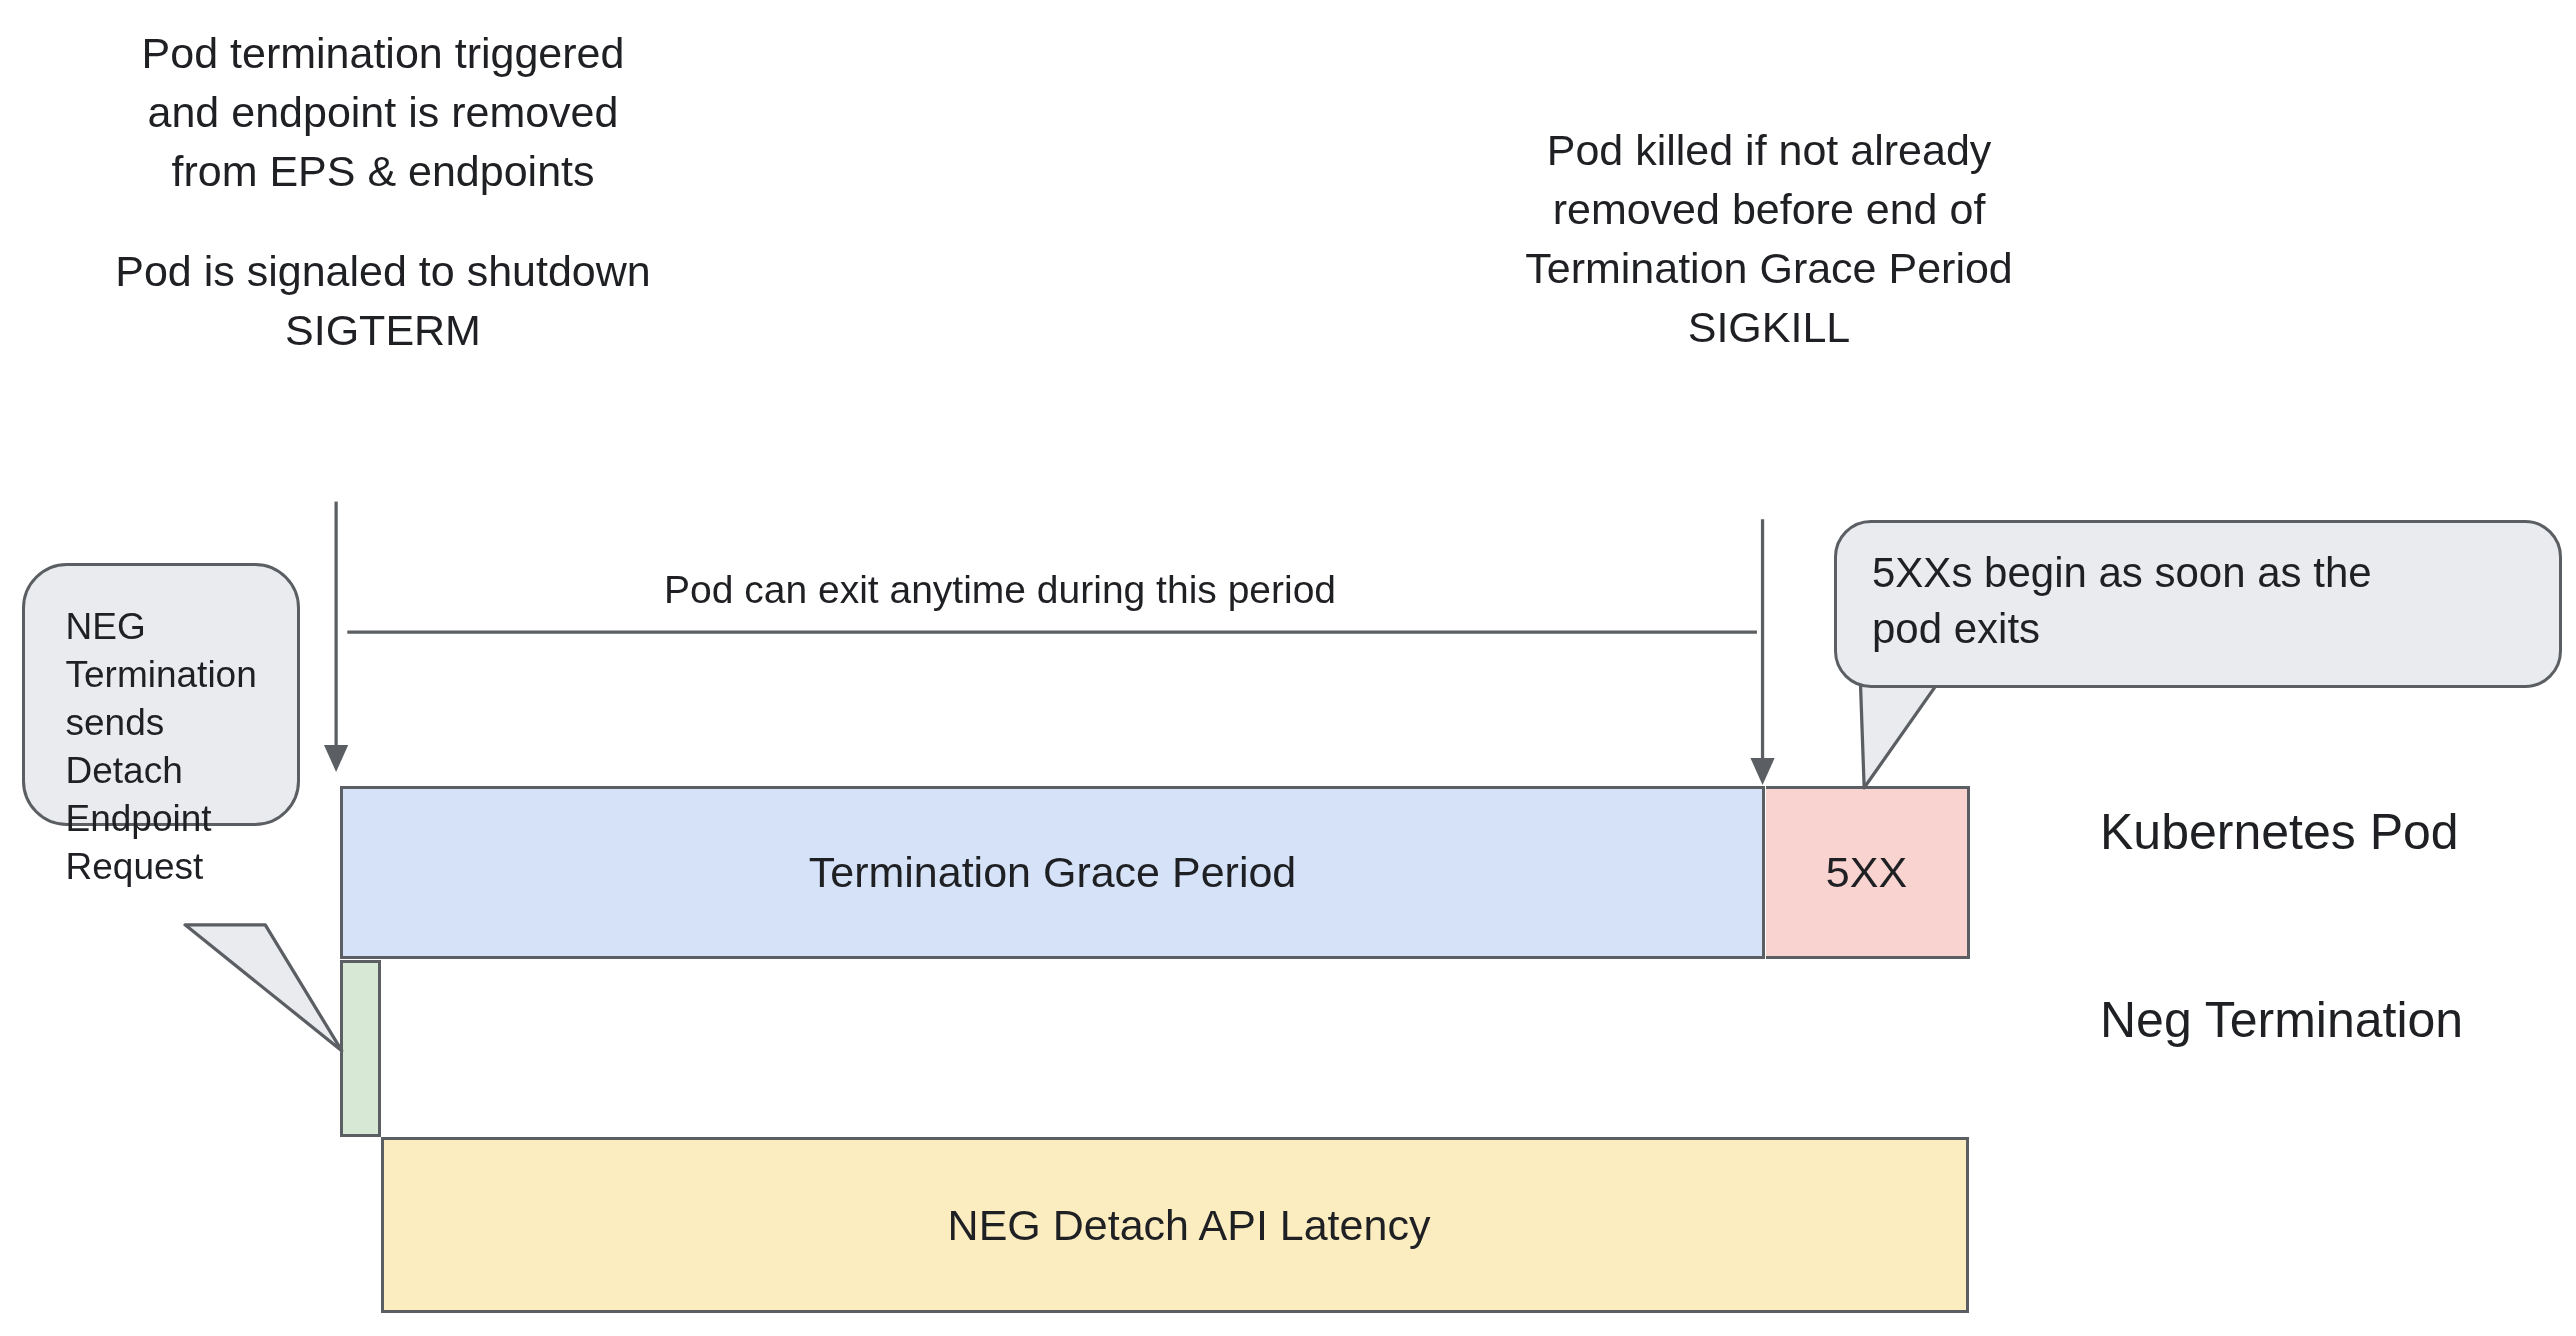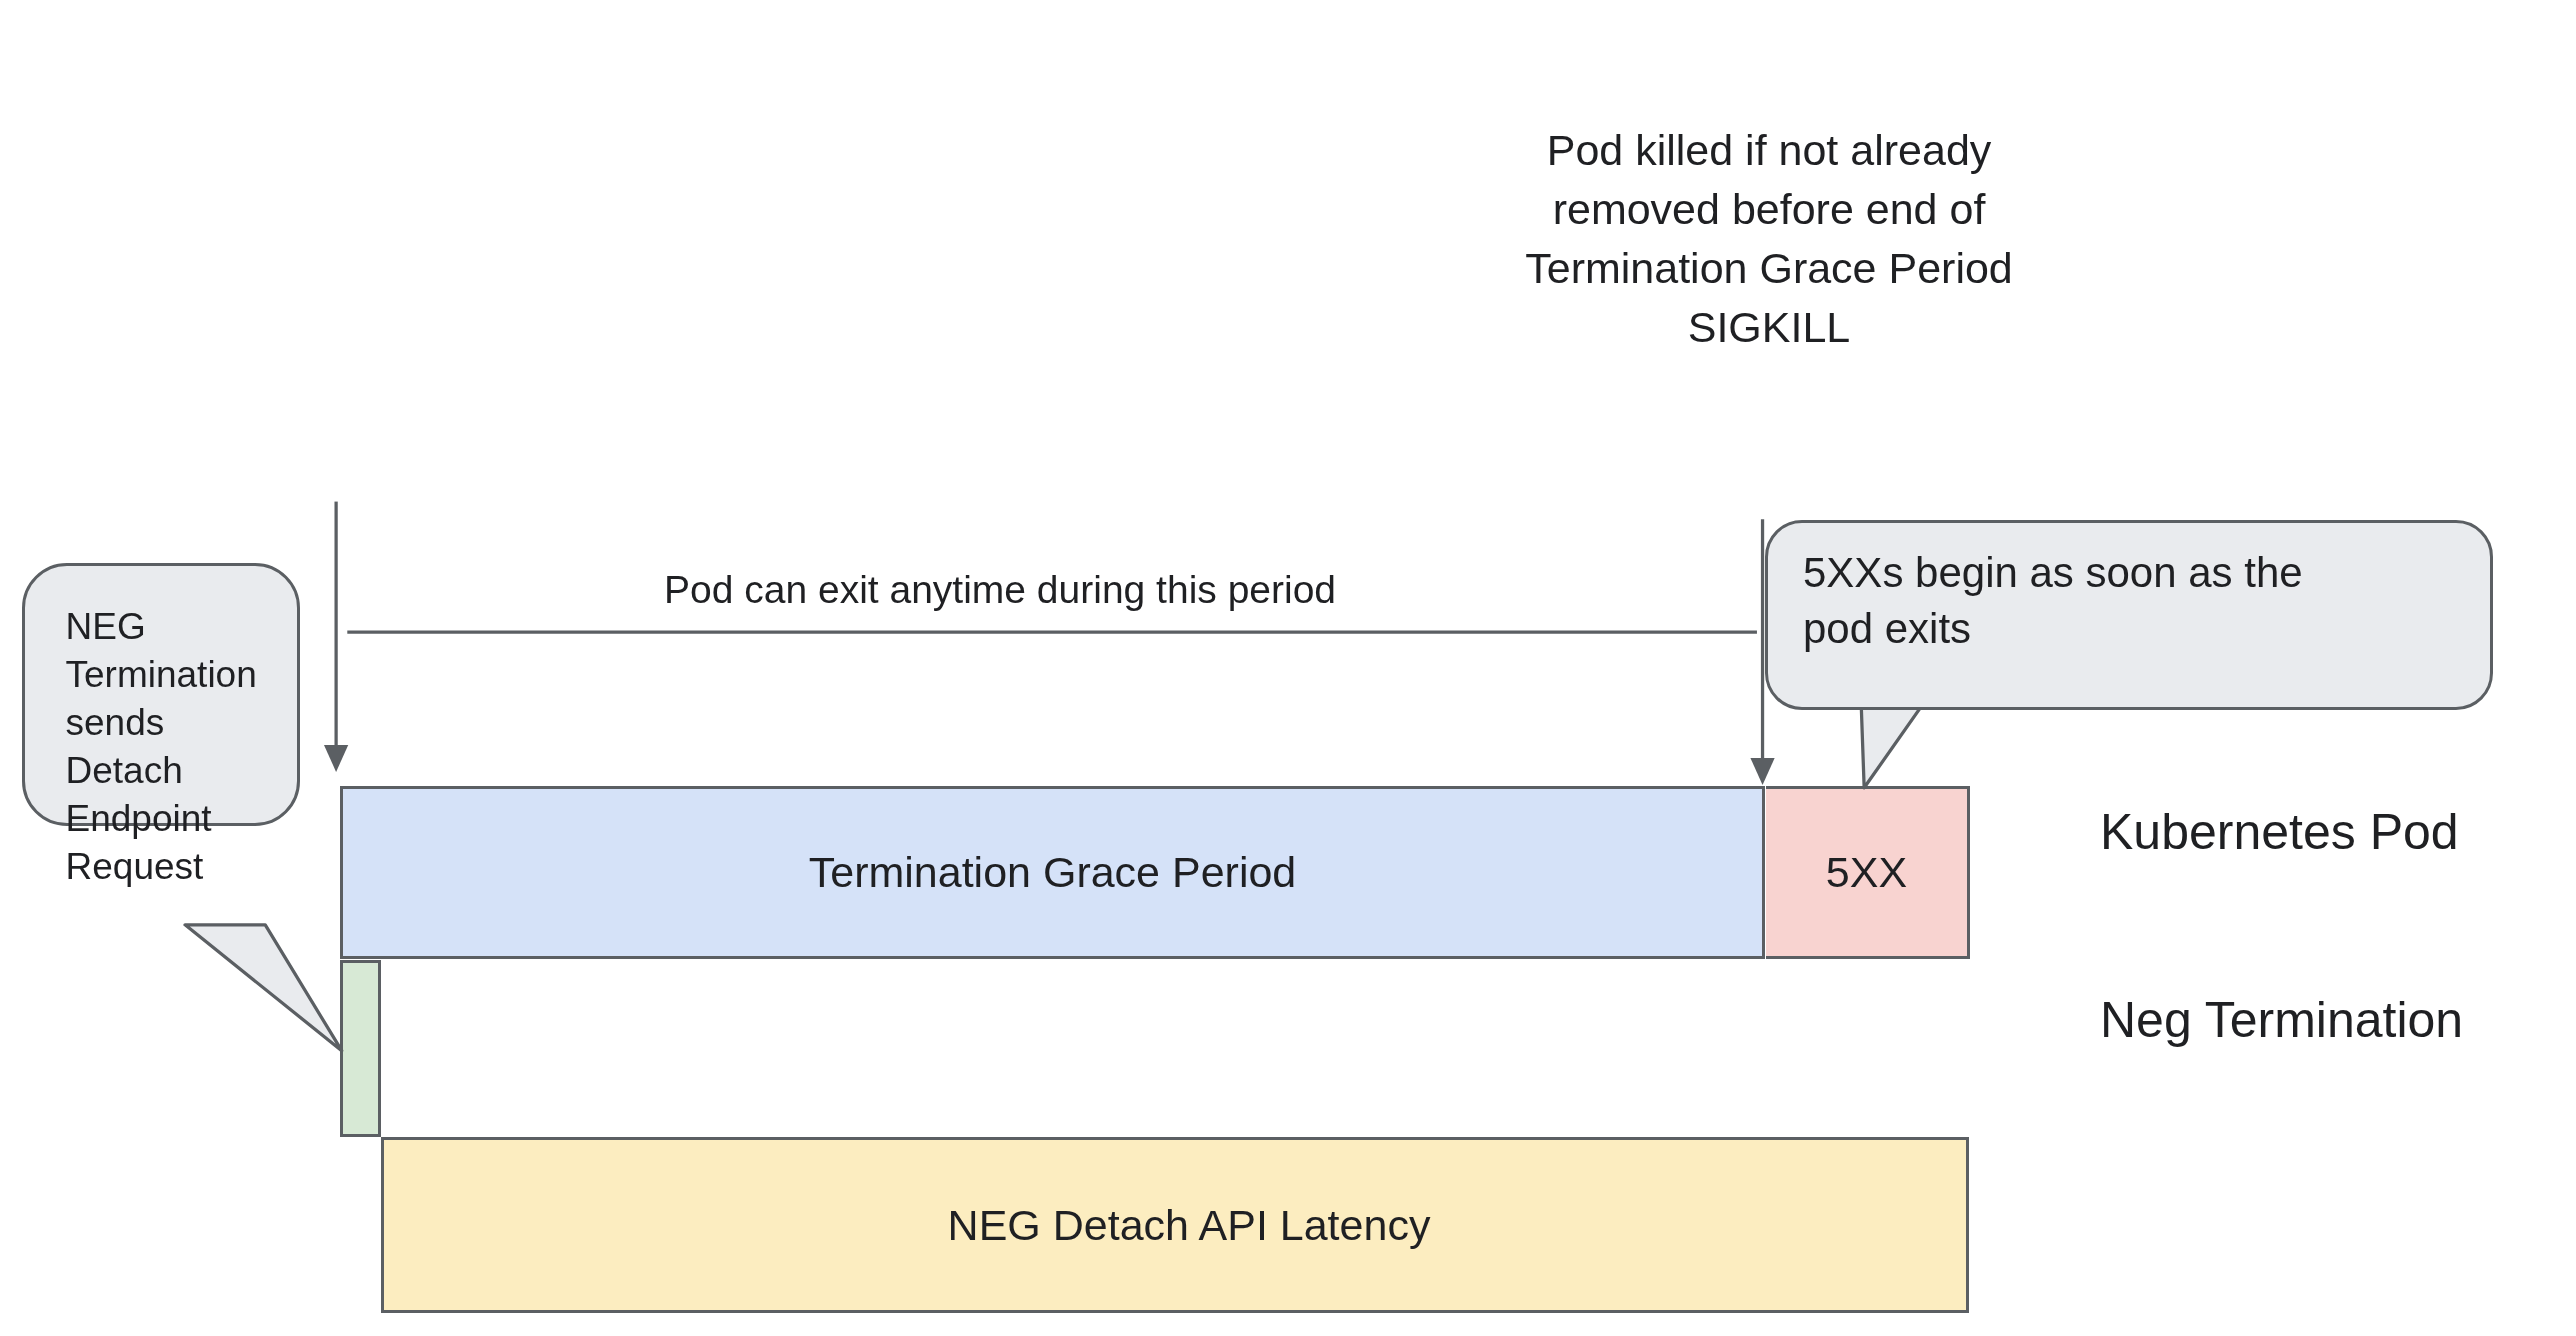--- a/index.html
+++ b/index.html
@@ -49,37 +49,48 @@
     border: 3.7px solid var(--stroke, #5b5f63);
     z-index: 6;
   }
   #bubbleLeft {
     left: 21.5px; top: 563px; width: 278px; height: 263px;
     border-radius: 45px;
     padding: 37px 0 0 41px;
     font-size: 37px; line-height: 48px;
   }
   #bubbleRight {
-    left: 1765px; top: 520px; width: 728px; height: 190px;
+    left: 1834px; top: 520px; width: 728px; height: 168px;
     border-radius: 37px;
     padding: 22.4px 0 0 35px;
     font-size: 42px; line-height: 56px;
   }
 
   
   .wires { position: absolute; left: 0; top: 0; z-index: 5; pointer-events: none; }
   .wires .stem { stroke: var(--stroke, #5b5f63); stroke-width: 3.5; fill: none; }
   .wires .head { fill: var(--stroke, #5b5f63); stroke: none; }
   .wires .tail { fill: var(--bubble, #e9ebee); stroke: var(--stroke, #5b5f63); stroke-width: 3.5; stroke-linejoin: round; }
 </style>
 </head>
 <body>
 
 <div class="canvas">
 
+  <div class="note" id="noteTL">
+    <div class="para1">
+      <div>Pod termination triggered</div>
+      <div>and endpoint is removed</div>
+      <div>from EPS &amp; endpoints</div>
+    </div>
+    <div class="para2">
+      <div>Pod is signaled to shutdown</div>
+      <div>SIGTERM</div>
+    </div>
+  </div>
 
   <div class="note" id="noteTR">
     <div>Pod killed if not already</div>
     <div>removed before end of</div>
     <div>Termination Grace Period</div>
     <div>SIGKILL</div>
   </div>
 
   <div class="span-label">Pod can exit anytime during this period</div>
 

